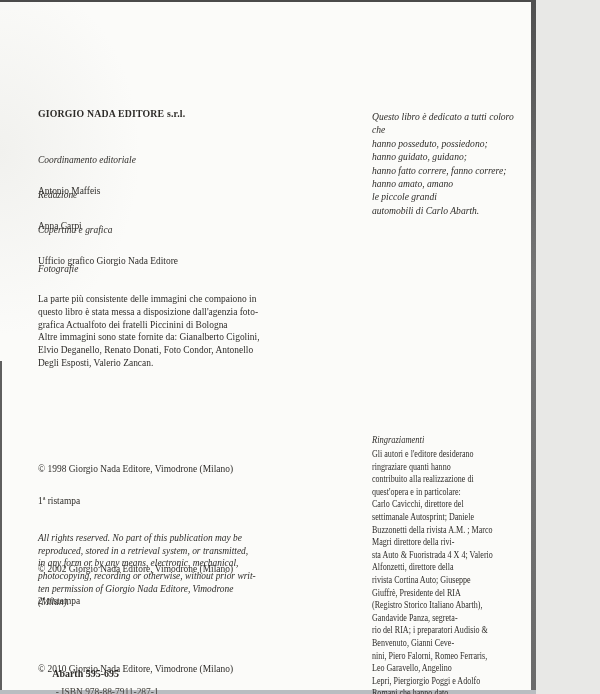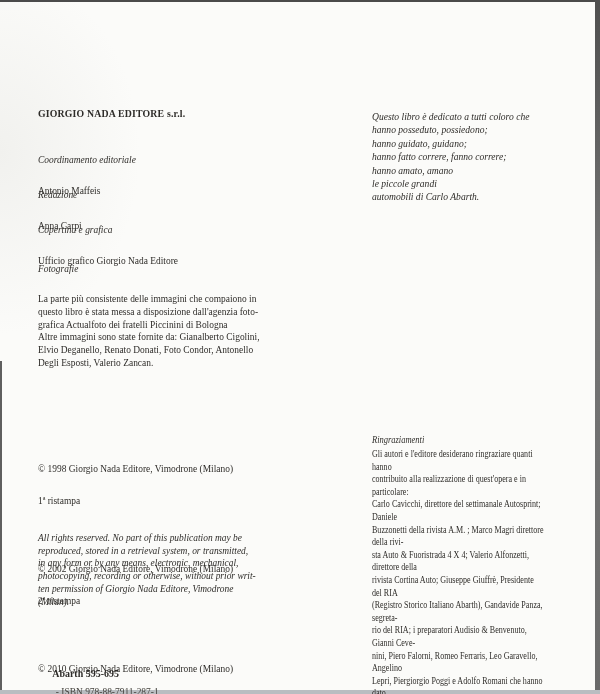--- a/index.html
+++ b/index.html
@@ -3,21 +3,21 @@
 <meta charset="utf-8">
 <style>
   html, body { margin: 0; padding: 0; }
   body {
     width: 600px; height: 694px;
     font-family: "Liberation Serif", "DejaVu Serif", serif;
     background: #e8e8e6;
   }
   .page {
     position: relative;
-    width: 600px; height: 694px;
+    width: 536px; height: 694px;
     background: #fbfbf9;
     background-image: radial-gradient(ellipse 200px 260px at 0% 22%, #f1f1ee 0%, rgba(241,241,238,0) 70%);
     overflow: hidden;
     color: #2e2c29;
   }
   
   .edge { position: absolute; }
   .edge-top    { top: 0; left: 0; right: 0; height: 2px; background: #4b4b4b; }
   .edge-right  { top: 0; right: 0; bottom: 0; width: 5px;
                  background: linear-gradient(180deg, #4f4f4f, #757575 40%, #6a6a6a); }

